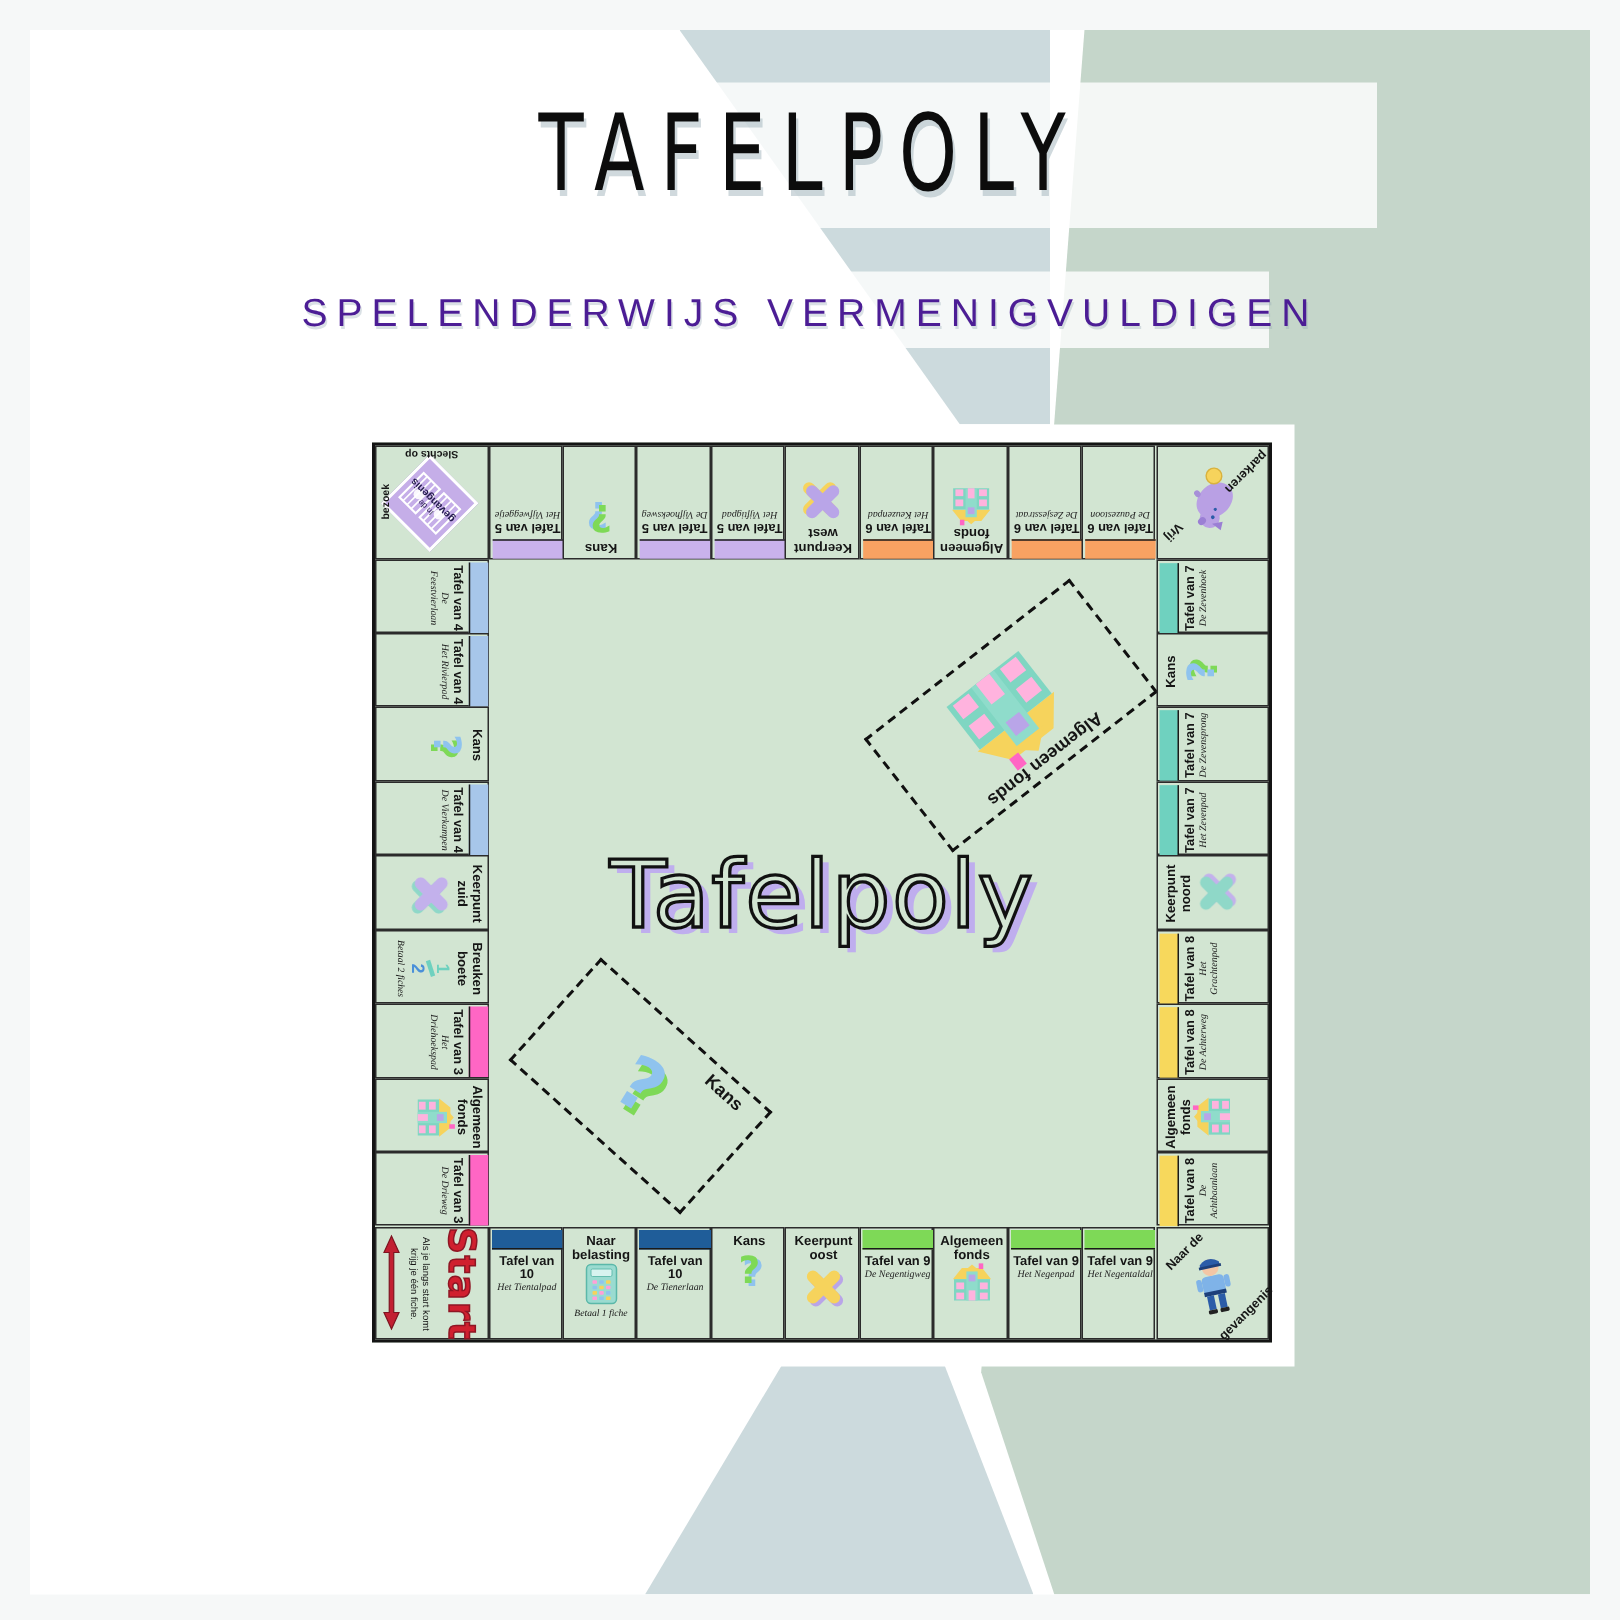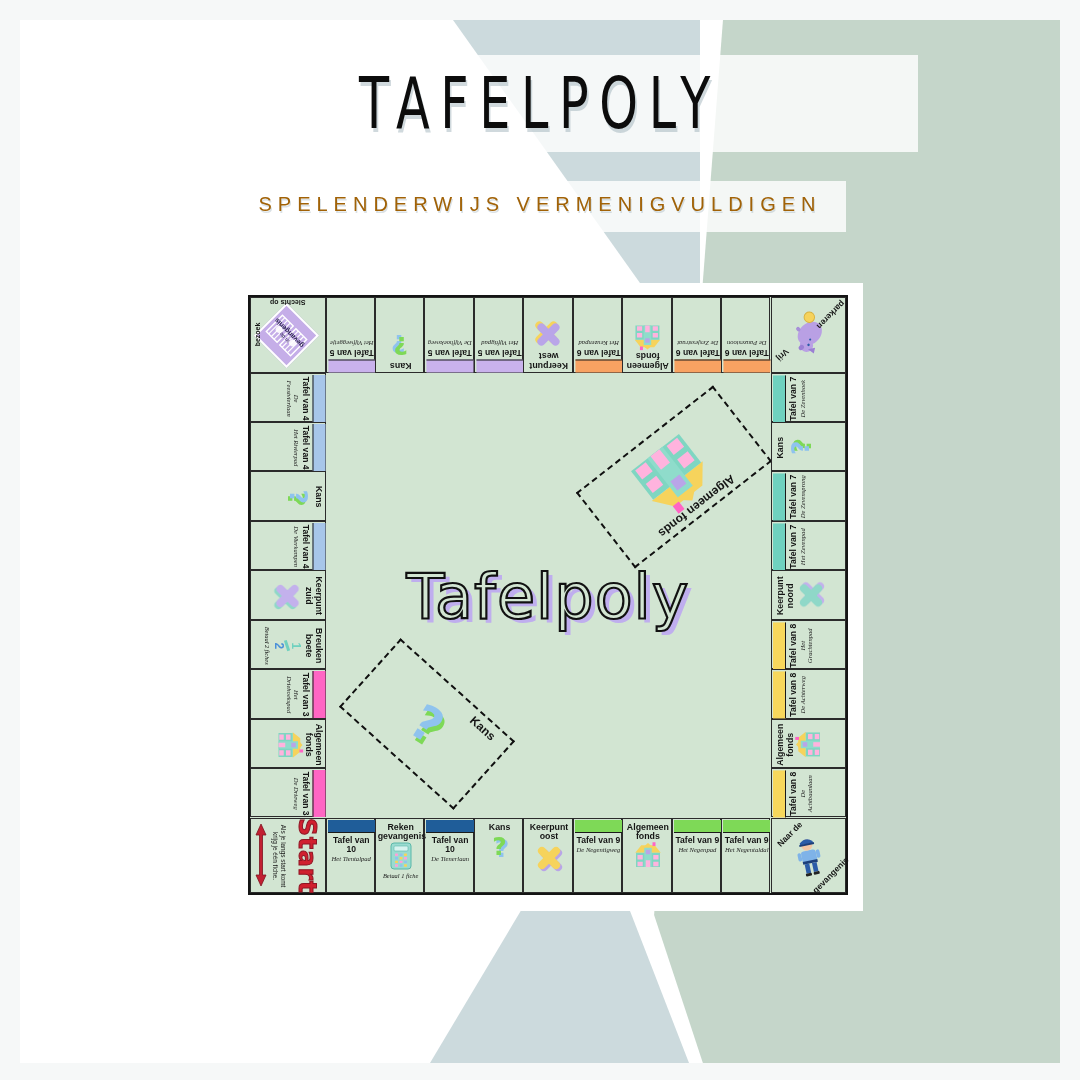--- a/index.html
+++ b/index.html
@@ -13,22 +13,22 @@
   #tri-bottom{left:430px;top:800px;width:259px;height:263px;background:#ccdadd;
            clip-path:polygon(60.6% 0,100% 100%,0 100%);}
   #green-block{left:650px;top:20px;width:410px;height:1043px;background:#c5d6ca;
            clip-path:polygon(17.8% 0,100% 0,100% 100%,12.9% 100%,1% 85.8%);}
   #band1{left:20px;top:55px;width:898px;height:97px;background:rgba(255,255,255,0.80);}
   #band2{left:20px;top:181px;width:826px;height:51px;background:rgba(255,255,255,0.80);}
   
   #page-title{left:0;top:62px;width:1080px;text-align:center;font-family:"DejaVu Sans",sans-serif;
      font-size:60px;letter-spacing:13px;color:#0c0c0c;transform:scale(0.82,1.18);transform-origin:center top;
      text-shadow:2px 3px 0 rgba(150,170,180,.45);white-space:nowrap;}
-  #page-subtitle{left:0;top:193px;width:1080px;text-align:center;font-size:20px;letter-spacing:6px;
-     color:#a16207;text-shadow:1px 2px 0 rgba(150,170,180,.35);white-space:nowrap;}
+  #page-subtitle{left:0;top:193px;width:1080px;text-align:center;font-size:26px;letter-spacing:6px;
+     color:#4c1d95;text-shadow:1px 2px 0 rgba(150,170,180,.35);white-space:nowrap;}
   
   #card{left:233px;top:283px;width:630px;height:628px;background:#ffffff;}
   #board{position:absolute;left:15px;top:12px;width:600px;height:600px;box-sizing:border-box;
      border:2px solid #141414;background:#d2e5d2;}
   .cell,.corner{position:absolute;box-sizing:border-box;border:1px solid #2b2b2b;}
   .corner{width:75.5px;height:75.5px;}
   .c-tl{left:0;top:0}.c-tr{left:520.5px;top:0}.c-bl{left:0;top:520.5px}.c-br{left:520.5px;top:520.5px}
   .inn{position:absolute;display:flex;flex-direction:column;align-items:center;padding-top:0;}
   .plain{top:1px;left:1px;}
   .rot180{top:1px;left:1px;transform:rotate(180deg);}
@@ -442,21 +442,21 @@
         </div>
         <div class="cell" style="left: 75.5px; top: 520.5px; width: 49.4444px; height: 75.5px;">
           <div class="inn plain" style="width: 47.4444px; height: 73.5px;">
             <div class="band" style="background:#1f5d99"></div>
       <div class="plabel">Tafel van 10</div>
       <div class="pname">Het Tientalpad</div>
           </div>
         </div>
         <div class="cell" style="left: 124.944px; top: 520.5px; width: 49.4444px; height: 75.5px;">
           <div class="inn plain" style="width: 47.4444px; height: 73.5px;">
-            <div class="clabel">Reken gevangenis</div>
+            <div class="clabel">Naar belasting</div>
             <svg width="22" height="28" viewBox="0 0 22 28">
   <rect x="1" y="1" width="20" height="26" rx="3" fill="#9adbd0" stroke="#5bb8a9"></rect>
   <rect x="4" y="4" width="14" height="5" rx="1" fill="#d7f3ef" stroke="#5bb8a9" stroke-width="0.6"></rect>
   <rect x="5" y="11.5" width="3" height="2.4" rx="0.6" fill="#ff9fd8"></rect>
               <rect x="9.5" y="11.5" width="3" height="2.4" rx="0.6" fill="#8fc3ee"></rect>
               <rect x="14" y="11.5" width="3" height="2.4" rx="0.6" fill="#f6d35c"></rect>
               <rect x="5" y="15.1" width="3" height="2.4" rx="0.6" fill="#8fc3ee"></rect>
               <rect x="9.5" y="15.1" width="3" height="2.4" rx="0.6" fill="#f6d35c"></rect>
               <rect x="14" y="15.1" width="3" height="2.4" rx="0.6" fill="#ff9fd8"></rect>
               <rect x="5" y="18.7" width="3" height="2.4" rx="0.6" fill="#f6d35c"></rect>

